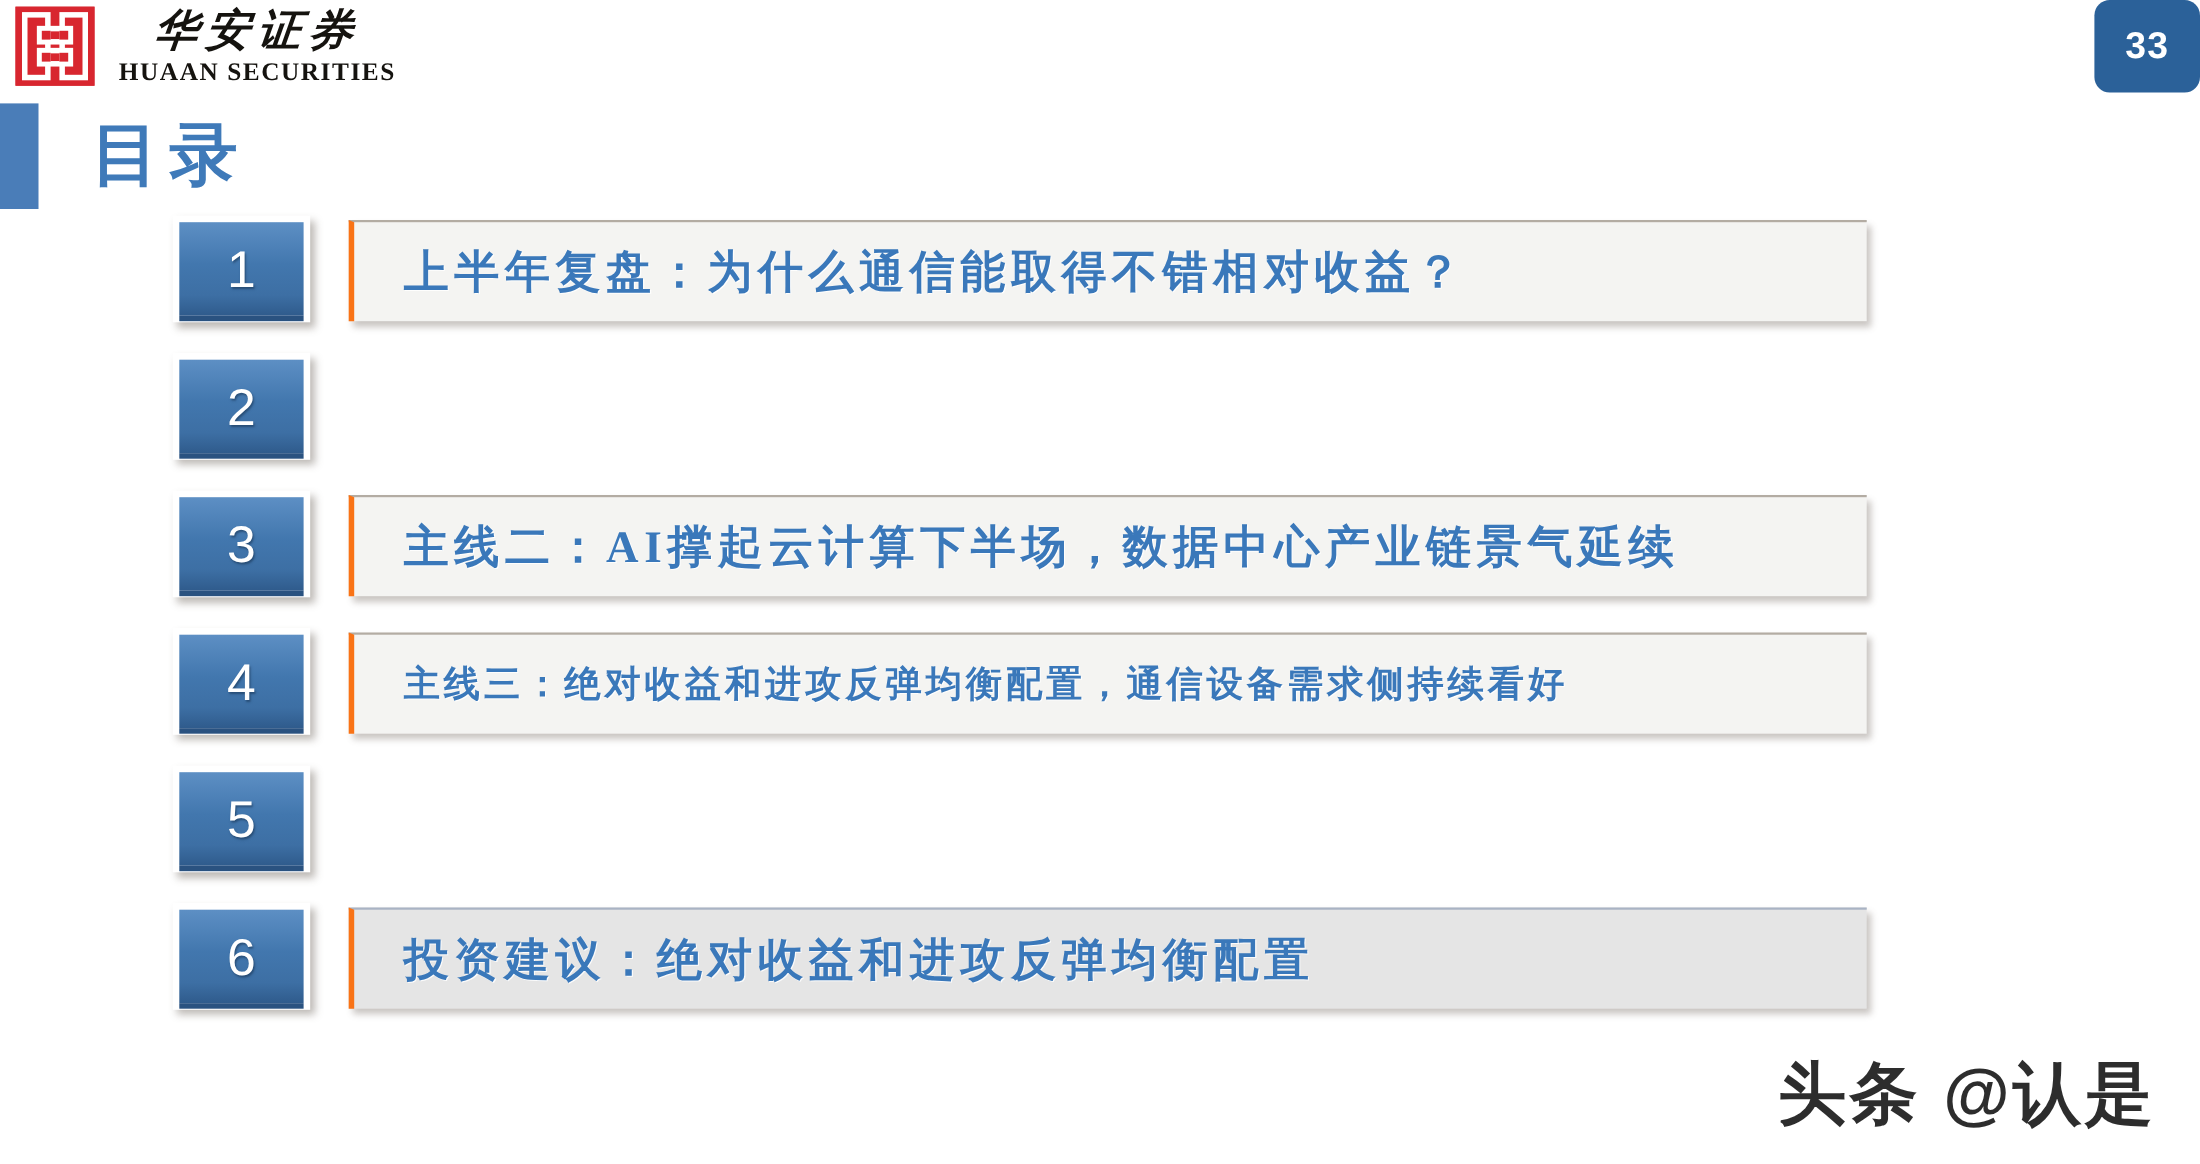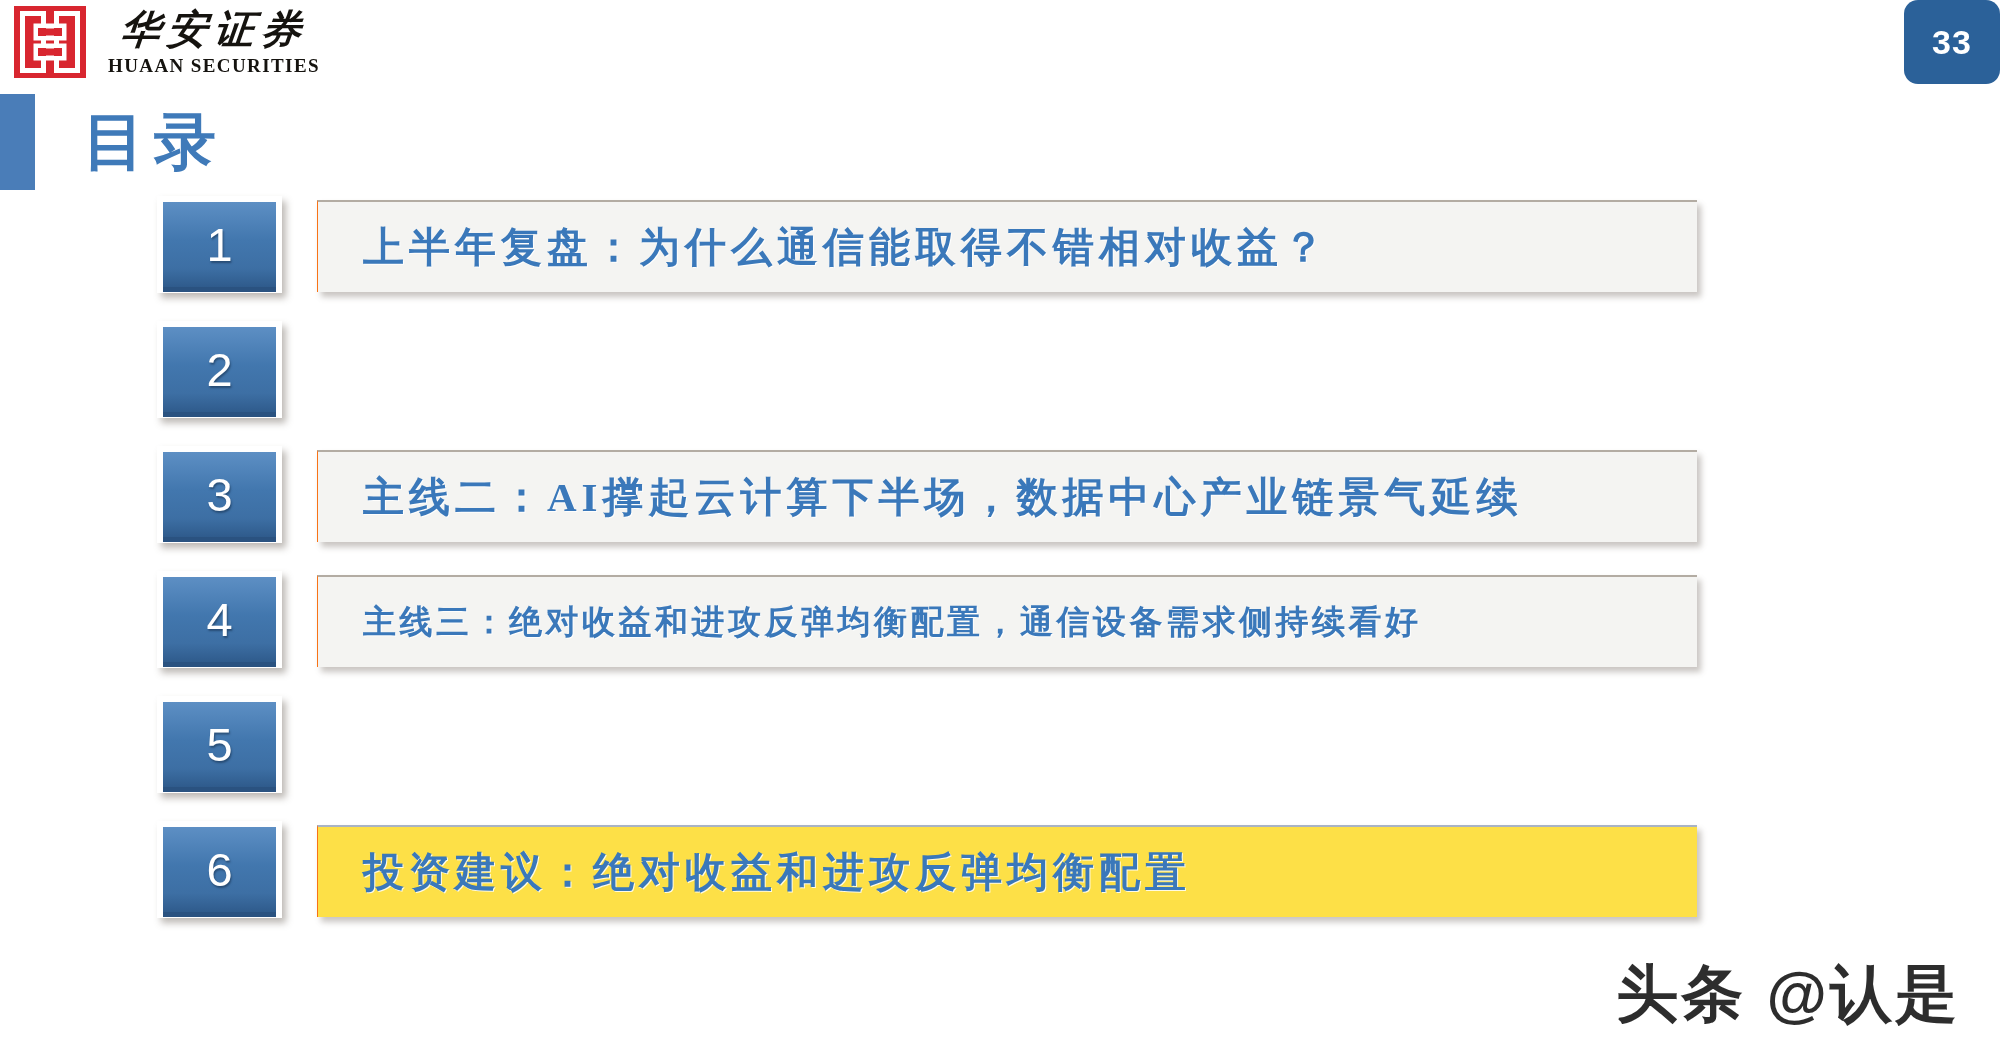--- a/index.html
+++ b/index.html
@@ -46,21 +46,21 @@
     font-size: 40px;
     font-weight: 700;
     font-style: italic;
     letter-spacing: 7px;
     color: #15130f;
     transform: skewX(-6deg);
   }
   .brand-en {
     margin-top: 6px;
     font-family: "Liberation Serif", "DejaVu Serif", serif;
-    font-size: 19px;
+    font-size: 23px;
     font-weight: 700;
     letter-spacing: 1.4px;
     color: #15130f;
   }
 
   
   .page-badge {
     position: absolute;
     right: 0;
     top: 0;
@@ -117,27 +117,27 @@
   }
   
   .row-bar {
     position: absolute;
     left: 160px;
     right: 0;
     top: 4px;
     height: 90px;
     background: #f4f4f2;
     border-top: 2px solid #b3aca3;
-    border-left: 1px solid #f97316;
+    border-left: 5px solid #f97316;
     box-shadow: 4px 5px 6px rgba(90, 80, 70, 0.33);
     display: flex;
     align-items: center;
   }
   .row-bar.highlight {
-    background: #fde047;
+    background: #e5e5e5;
     border-top: 2px solid #a9b3c4;
   }
   .row-label {
     padding-left: 45px;
     padding-right: 20px;
     color: #3a78ba;
     font-family: "Liberation Serif", "DejaVu Serif", serif;
     font-weight: 700;
     font-size: 41px;
     letter-spacing: 5px;

